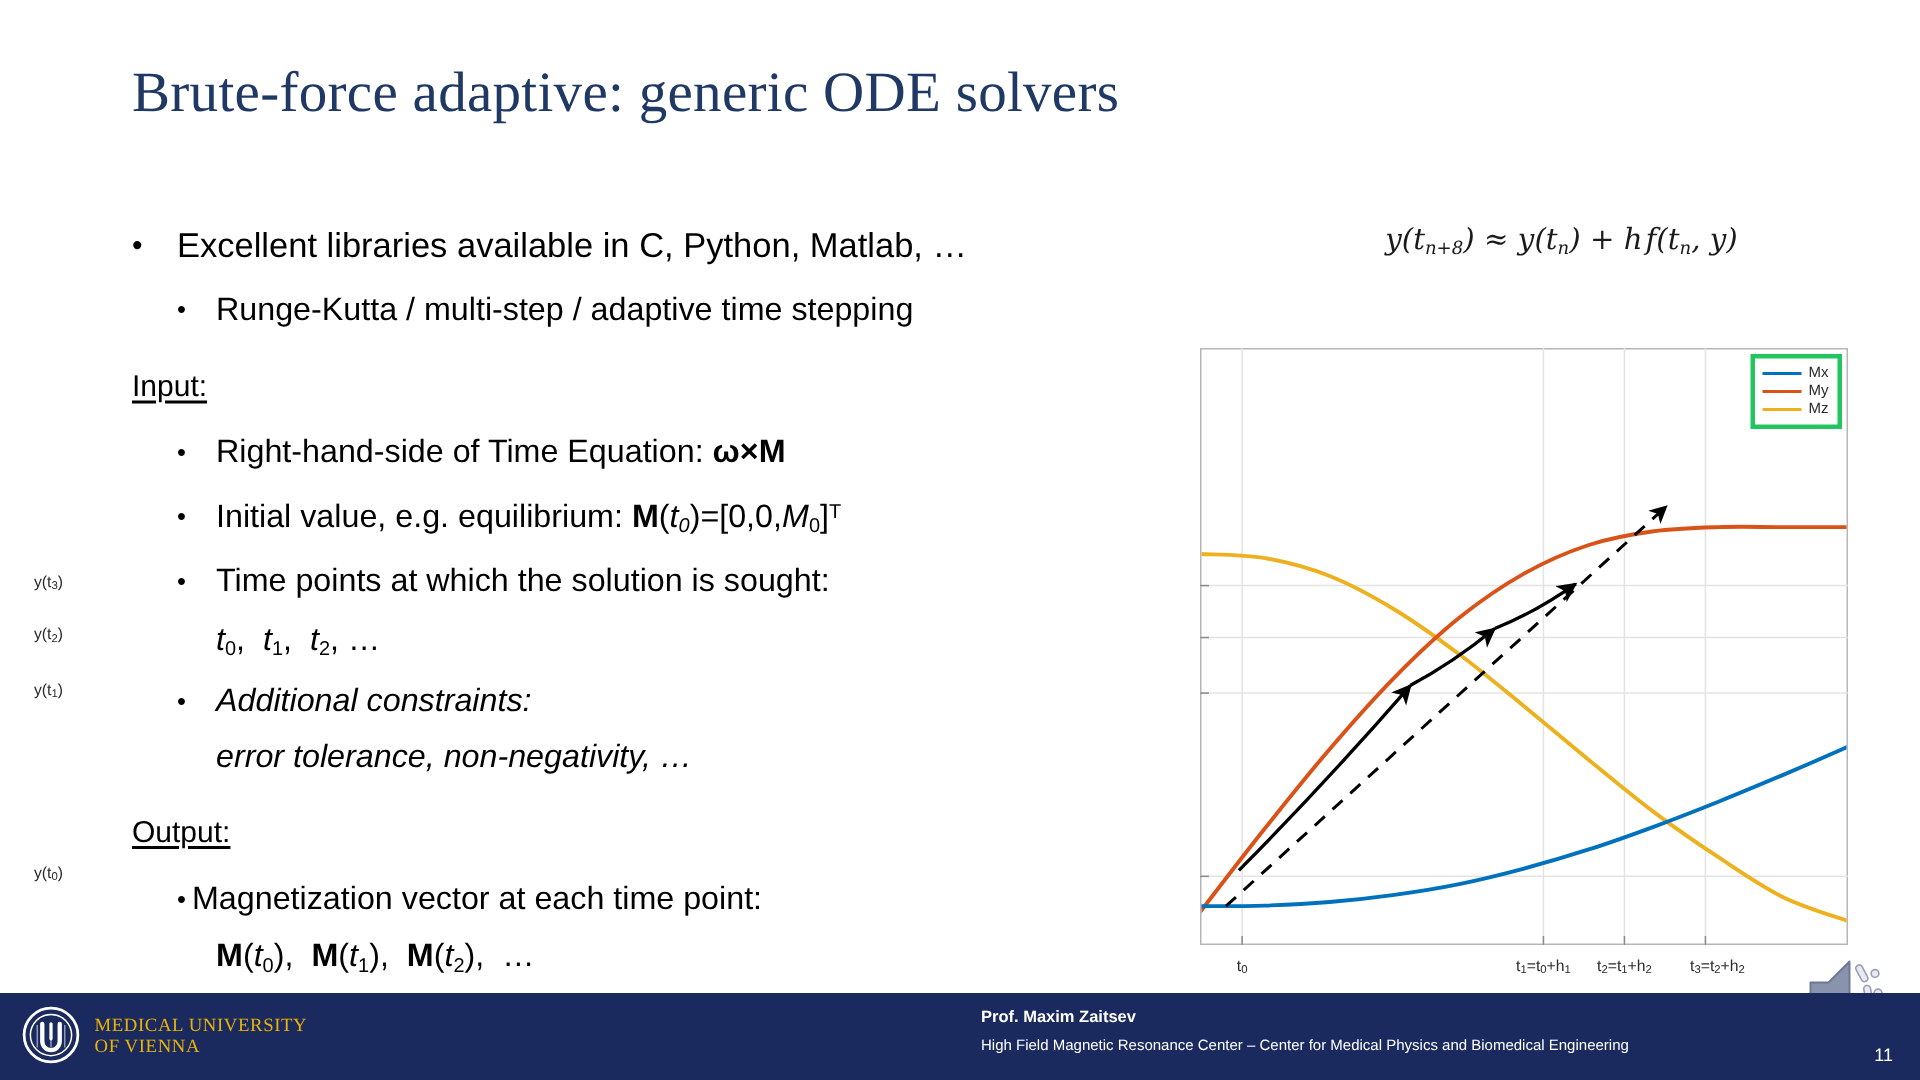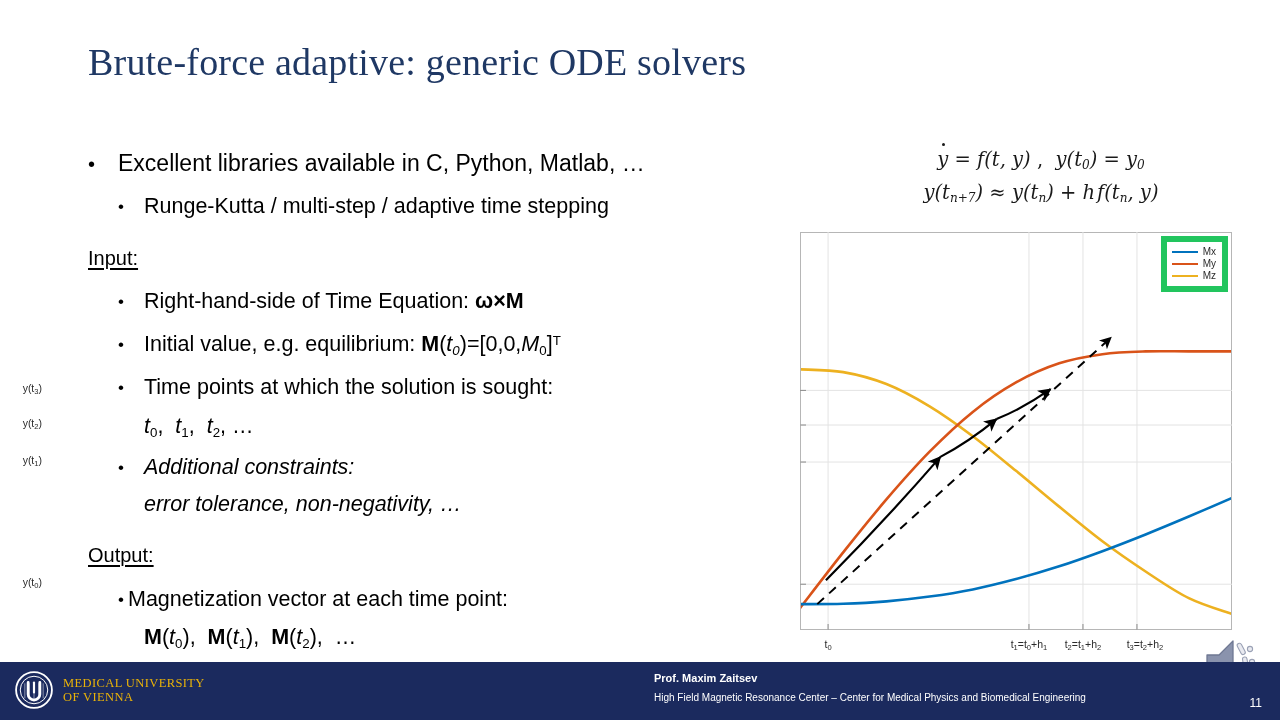--- a/index.html
+++ b/index.html
@@ -49,21 +49,21 @@
   }
 
   
   #chart{position:absolute;left:800px;top:232px;width:432px;height:398px;}
   .plot-frame{
     position:absolute;left:0;top:0;width:100%;height:100%;
     border:1px solid #b6b6b6;background:#fff;box-sizing:border-box;
   }
   .legend{
     position:absolute;right:4px;top:4px;
-    border:6px solid #22c55e;background:#fff;
+    border:3px solid #22c55e;background:#fff;
     padding:4px 6px 4px 5px;
     font-size:10px;color:#2b2b2b;line-height:12px;
     font-family:"Liberation Sans", sans-serif;
   }
   .legend-row{display:flex;align-items:center;height:12px;}
   .legend-line{display:inline-block;width:26px;height:2.5px;margin-right:5px;}
   .legend-lbl{display:inline-block;}
 
   .ylab{
     position:absolute;right:1238px;
@@ -143,25 +143,22 @@
     <div class="bl heading-ul" style="left:0px;top:399px;">Output:</div>
 
     <div class="dot" style="left:30px;top:445px;font-size:17px;"></div>
     <div class="bl lvl2" style="left:40px;top:443px;">Magnetization vector at each time point:</div>
     <div class="bl lvl2" style="left:56px;top:481px;">
       <span class="bold">M</span>(<span class="mitalic">t</span><sub>0</sub>),&nbsp; <span class="bold">M</span>(<span class="mitalic">t</span><sub>1</sub>),&nbsp; <span class="bold">M</span>(<span class="mitalic">t</span><sub>2</sub>),&nbsp; …
     </div>
   </div>
 
   <div class="eqbox">
-    <div class="eq eq1">
-      <span class="dotacc">y</span><span class="op"> = </span>f(t, y)<span class="op"> , </span>&nbsp;y(t<sub>0</sub>)<span class="op"> = </span>y<sub>0</sub>
-    </div>
     <div class="eq">
-      y(t<sub>n+7</sub>)<span class="op"> ≈ </span>y(t<sub>n</sub>)<span class="op"> + </span>h f(t<sub>n</sub>, y)
+      y(t<sub>n+8</sub>)<span class="op"> ≈ </span>y(t<sub>n</sub>)<span class="op"> + </span>h f(t<sub>n</sub>, y)
     </div>
   </div>
 
   <div id="chart">
     <div class="plot-frame"></div>
 
     <svg id="plot-svg" width="432" height="398" viewBox="0 0 432 398" style="position:absolute;left:0;top:0;">
       <defs>
         <clipPath id="plotclip">
             <rect x="1" y="1" width="430" height="396"></rect>

